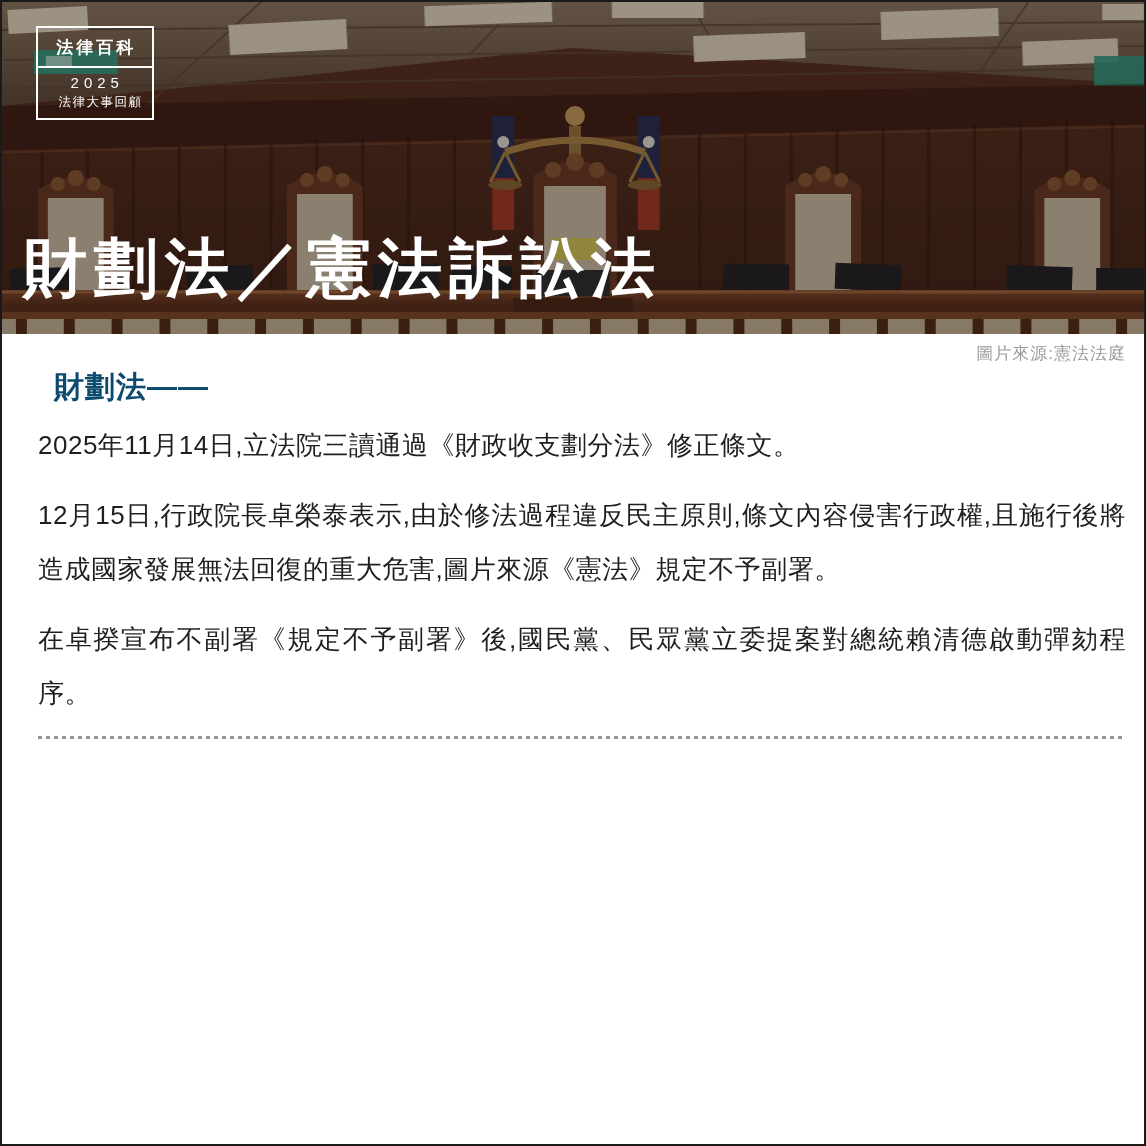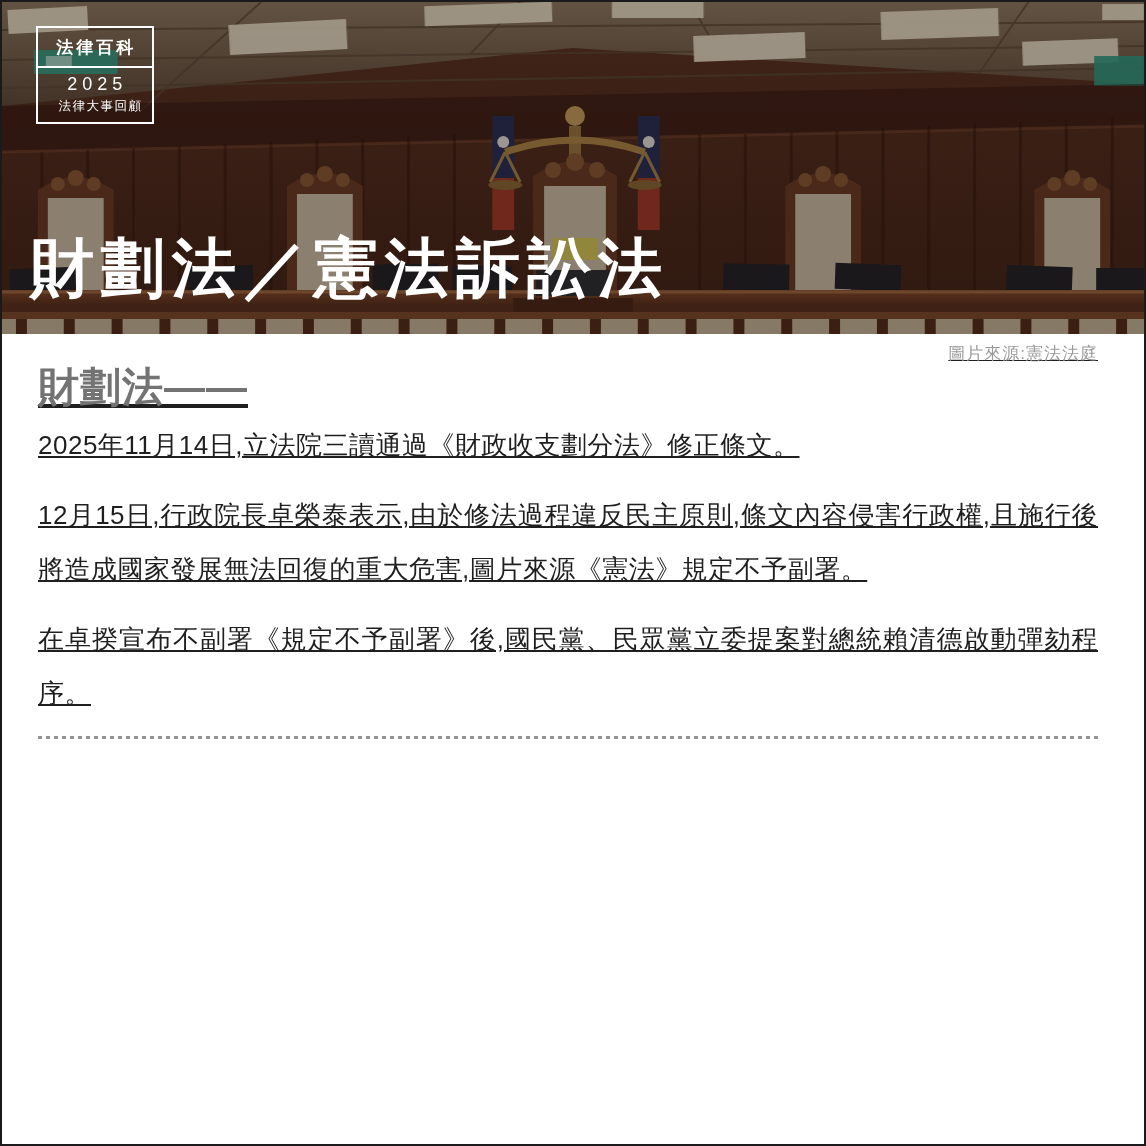--- a/index.html
+++ b/index.html
@@ -15,36 +15,36 @@
   
   .hero { position: relative; width: 100%; height: 332px; background: #404040; }
   .hero svg { position: absolute; inset: 0; width: 100%; height: 100%; display: block; }
   .badge {
     position: absolute; top: 24px; left: 34px;
     border: 2px solid #ffffff; color: #ffffff;
     padding: 8px 9px 7px; text-align: center; min-width: 98px;
   }
   .badge-title { font-size: 17px; font-weight: bold; letter-spacing: 3px; text-indent: 3px; white-space: nowrap; }
   .badge-rule { height: 2px; background: #ffffff; margin: 7px -9px 6px; }
-  .badge-year { font-size: 18px; letter-spacing: 5px; text-indent: 5px; }
+  .badge-year { font-size: 15px; letter-spacing: 5px; text-indent: 5px; }
   .badge-subtitle { font-size: 12.5px; letter-spacing: 1.5px; text-indent: 1.5px; margin-top: 3px; white-space: nowrap; margin-left: 10px; }
   .hero-title {
-    position: absolute; left: 28px; top: 234px; margin: 0;
+    position: absolute; left: 21px; top: 234px; margin: 0;
     color: #ffffff; font-size: 64px; font-weight: 800;
     letter-spacing: 7px; white-space: nowrap; line-height: 1; text-align: right;
   }
   
-  .content { padding: 10px 46px 0 36px; color: #1f1f1f; text-decoration: underline; }
+  .content { padding: 10px 18px 0 36px; color: #1f1f1f; }
   .credit {
     text-align: right; font-size: 17px; line-height: 20px;
     color: #9a9a9a; letter-spacing: 1px;
   }
   .content h2 {
-    font-size: 41px; line-height: 38px; font-weight: 800;
-    color: #737373; margin: 4px 0 0; letter-spacing: 1px;
+    font-size: 30px; line-height: 38px; font-weight: 800;
+    color: #0c4a6e; margin: 4px 16px 0; letter-spacing: 1px;
   }
   .content p {
     font-size: 26px; line-height: 54px; letter-spacing: 0.5px;
     margin: 12px 0 16px; text-align: justify;
   }
   .divider {
     height: 3px; margin: 10px 0 16px;
     background-image: repeating-linear-gradient(90deg, #949494 0 4px, transparent 4px 8px);
   }
 </style>

